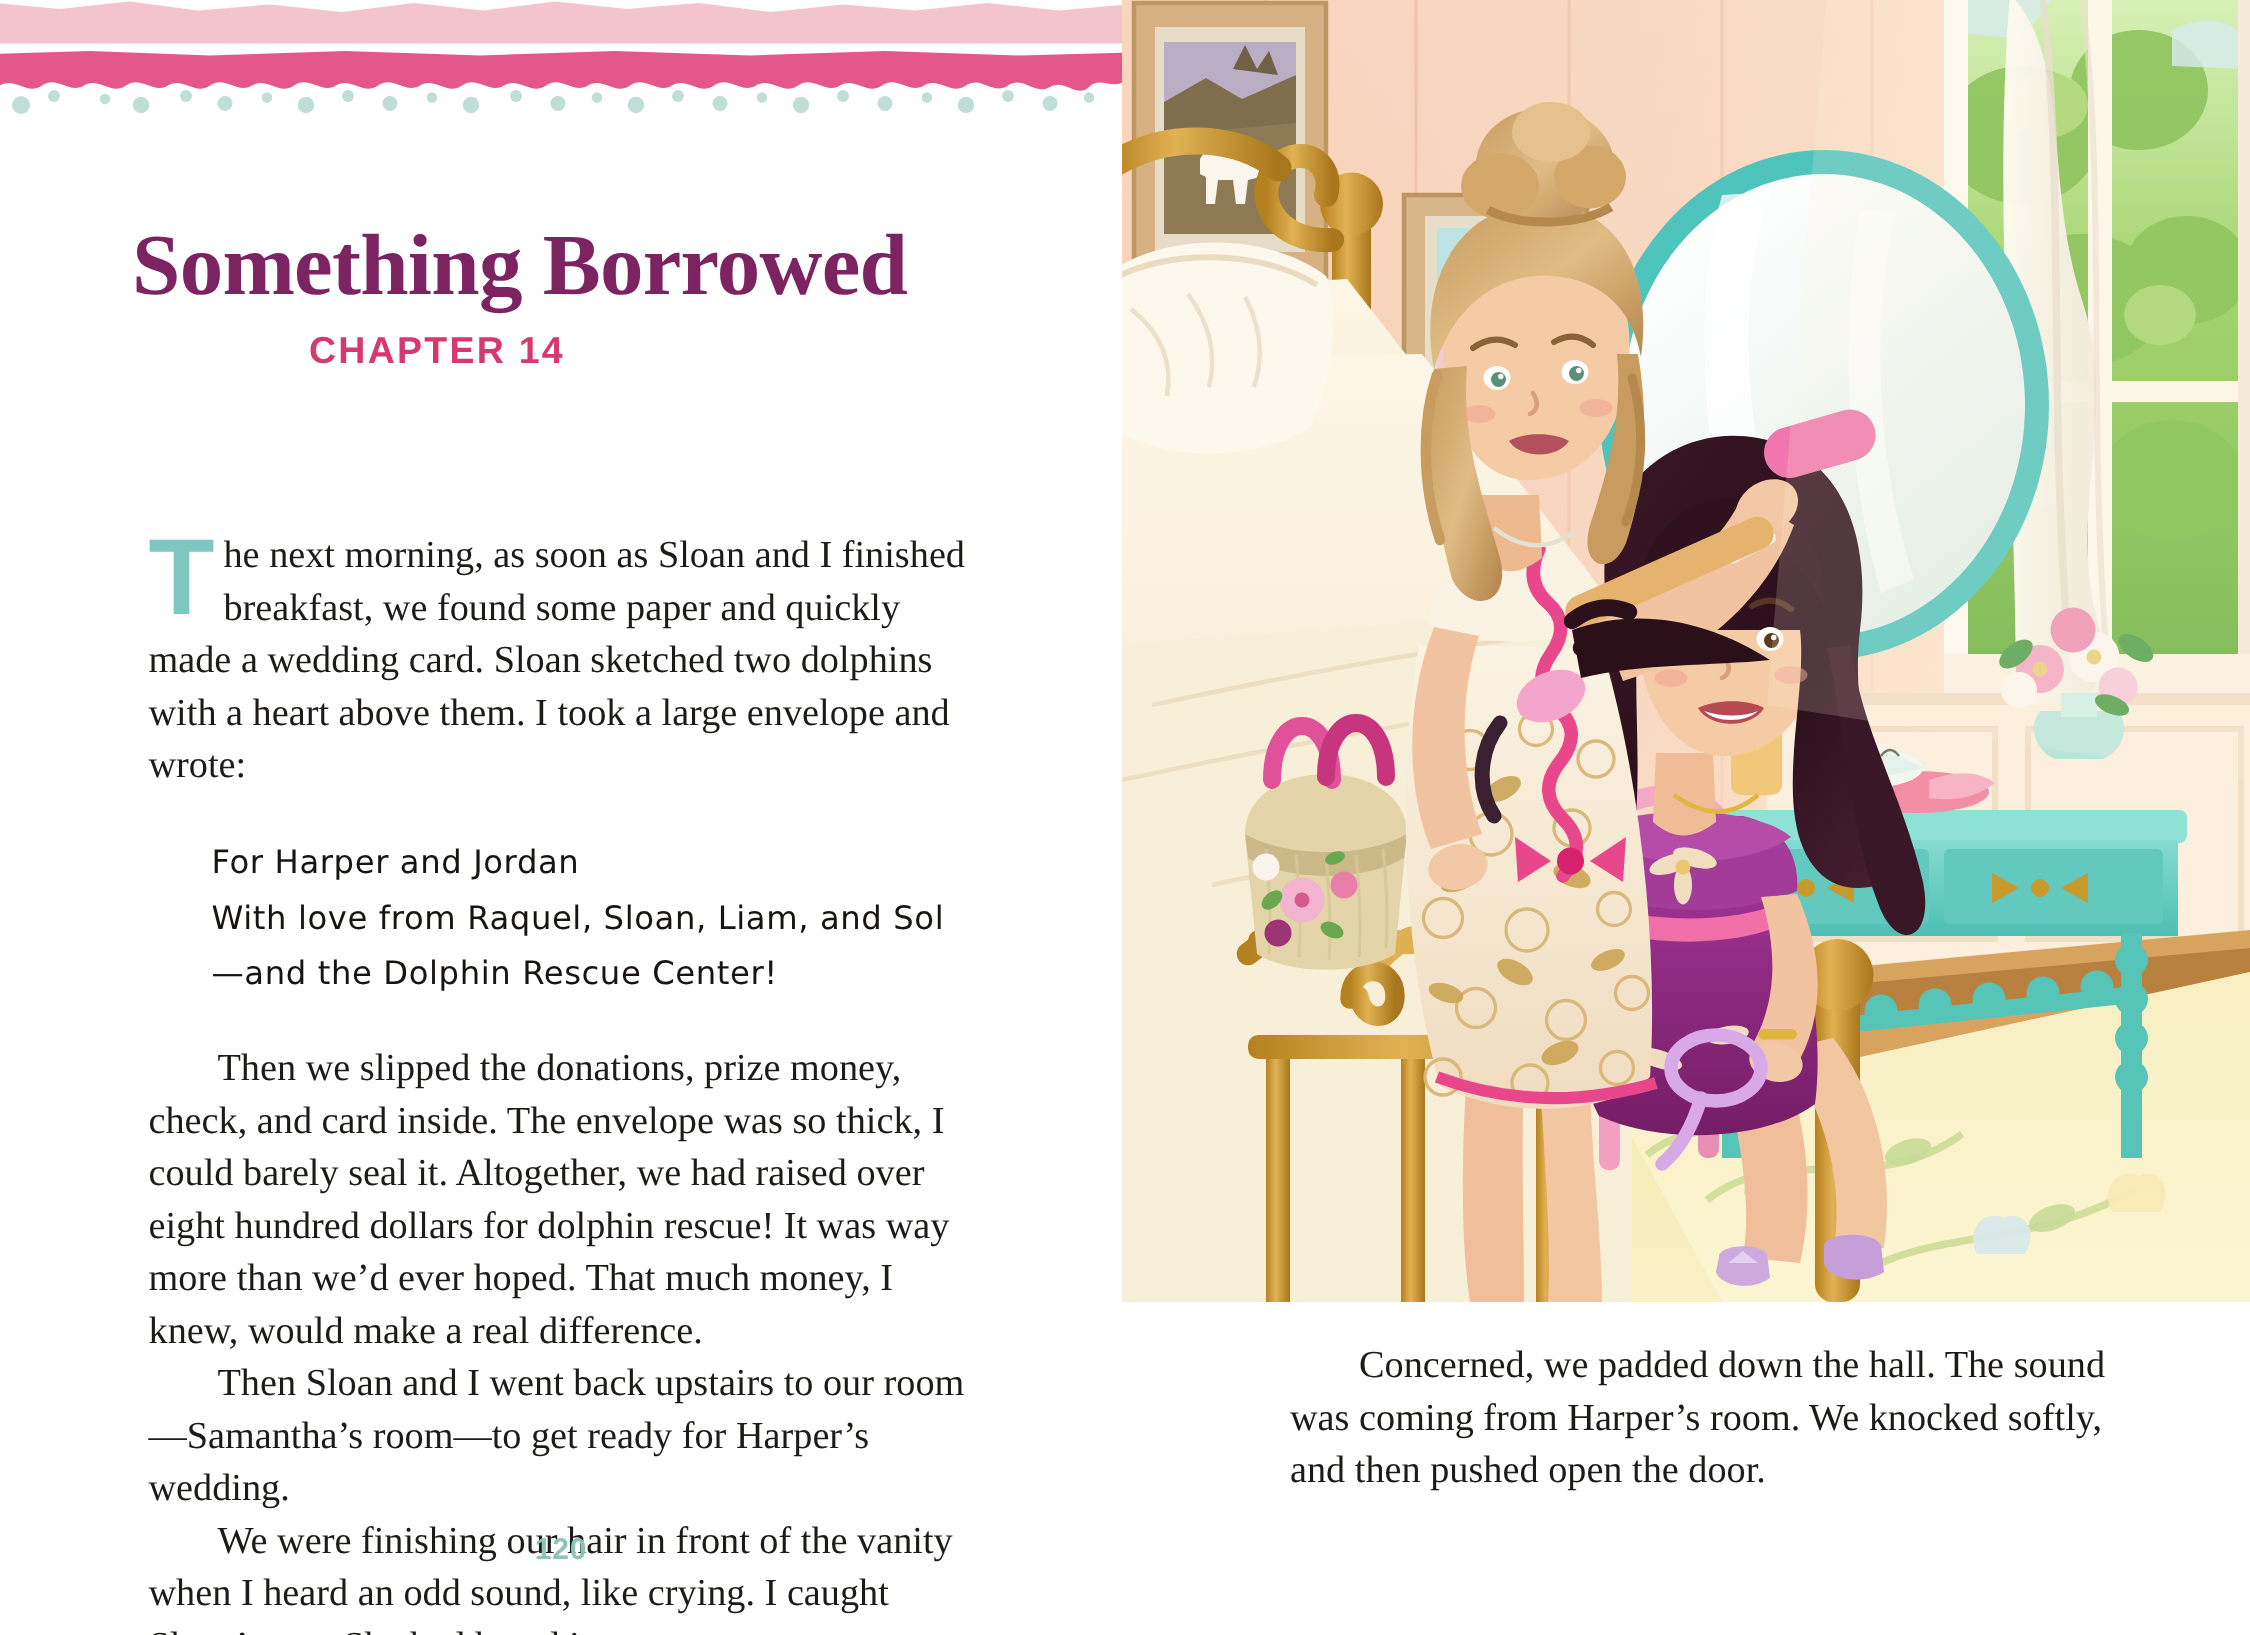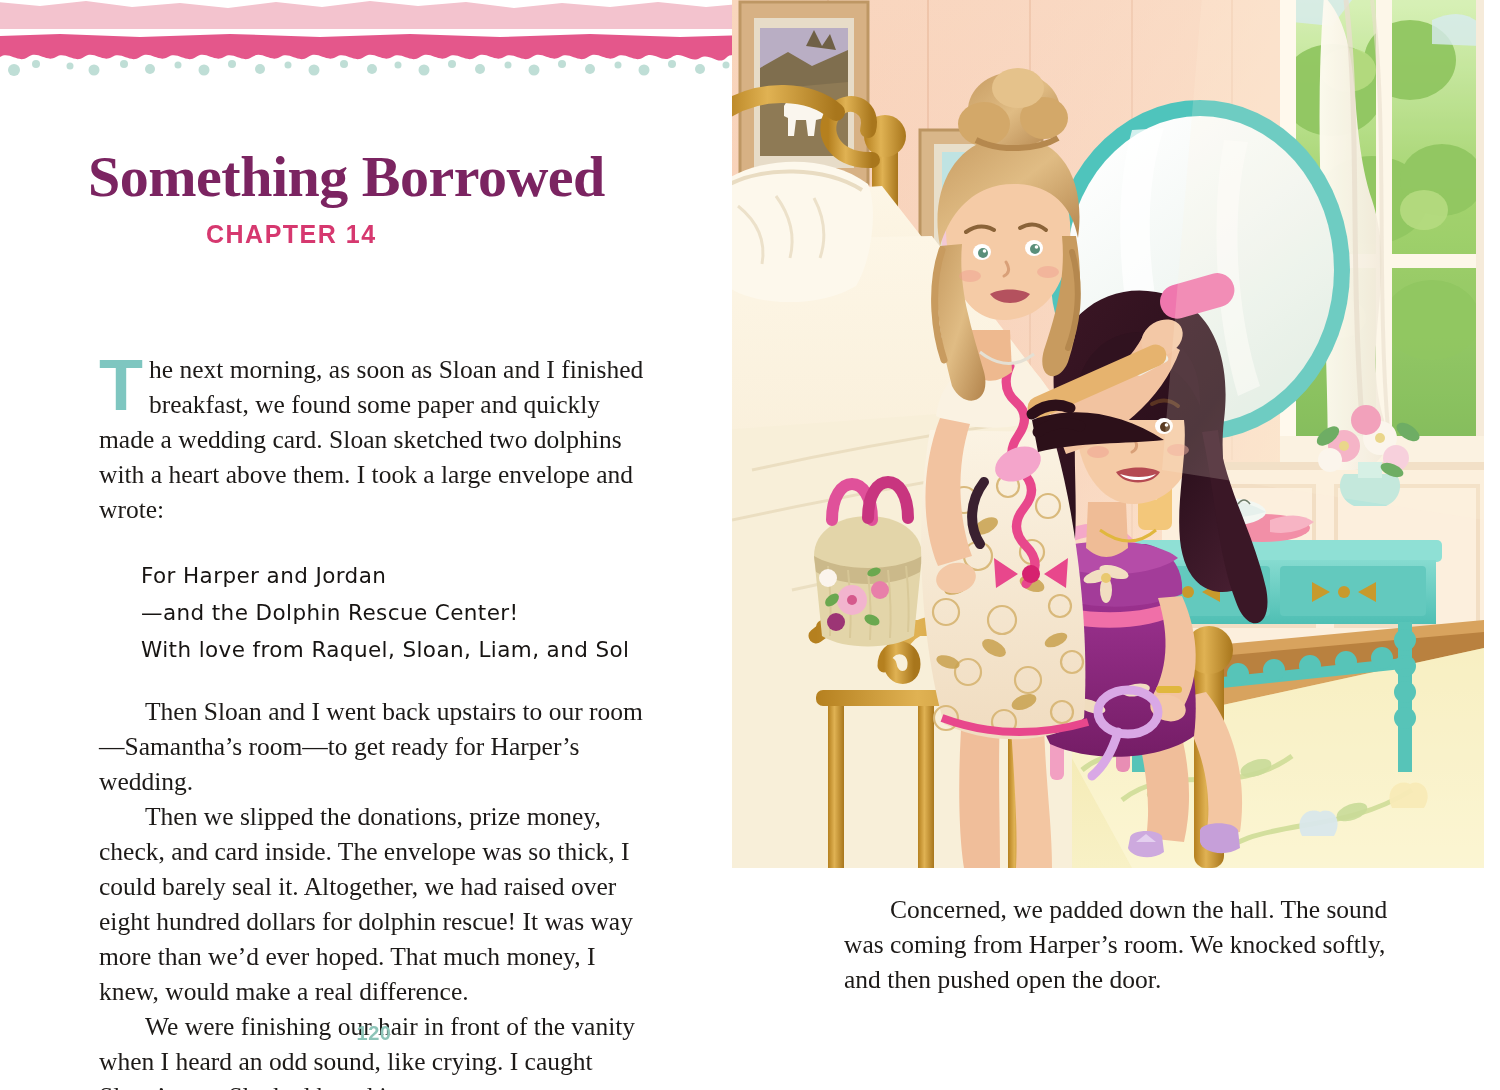--- a/index.html
+++ b/index.html
@@ -109,21 +109,21 @@
     letter-spacing: 0.5px;
     color: #8DC4B8;
     font-weight: bold;
   }
   .folio-left  { left: 0; width: 748px; top: 1022px; text-align: center; }
   .folio-right { left: 748px; width: 752px; top: 1022px; text-align: center; }
 
   
   .page-right {
     position: absolute;
-    left: 732px; top: 0;
+    left: 748px; top: 0;
     width: 752px; height: 766px;
   }
 
   .illustration {
     position: absolute;
     left: 0; top: 0;
     width: 752px;
     height: 868px;
     overflow: hidden;
     background: #F6CDB4;
@@ -203,26 +203,26 @@
     <div class="chapter-head">
       <div class="chapter-title">Something Borrowed</div>
       <div class="chapter-sub">CHAPTER 14</div>
     </div>
 
     <div class="body-col">
       <p class="bodytext first"><span class="dropcap">T</span><span>he next morning, as soon as Sloan and I finished breakfast, we found some paper and quickly made a wedding card. Sloan sketched two dolphins with a heart above them. I took a large envelope and wrote:</span></p>
 
       <div class="note-block">
         <div class="note-line">For Harper and Jordan</div>
+        <div class="note-line">With love from Raquel, Sloan, Liam, and Sol</div>
         <div class="note-line">—and the Dolphin Rescue Center!</div>
-        <div class="note-line">With love from Raquel, Sloan, Liam, and Sol</div>
       </div>
 
+      <p class="bodytext">Then we slipped the donations, prize money, check, and card inside. The envelope was so thick, I could barely seal it. Altogether, we had raised over eight hundred dollars for dolphin rescue! It was way more than we’d ever hoped. That much money, I knew, would make a real difference.</p>
       <p class="bodytext">Then Sloan and I went back upstairs to our room—Samantha’s room—to get ready for Harper’s wedding.</p>
-      <p class="bodytext">Then we slipped the donations, prize money, check, and card inside. The envelope was so thick, I could barely seal it. Altogether, we had raised over eight hundred dollars for dolphin rescue! It was way more than we’d ever hoped. That much money, I knew, would make a real difference.</p>
       <p class="bodytext">We were finishing our hair in front of the vanity when I heard an odd sound, like crying. I caught Sloan’s eye. She had heard it, too.</p>
     </div>
 
     <div class="folio folio-left">120</div>
   </div>
 
   <div class="page-right">
 
     <div class="illustration">
       <svg viewBox="0 0 752 868" xmlns="http://www.w3.org/2000/svg">

